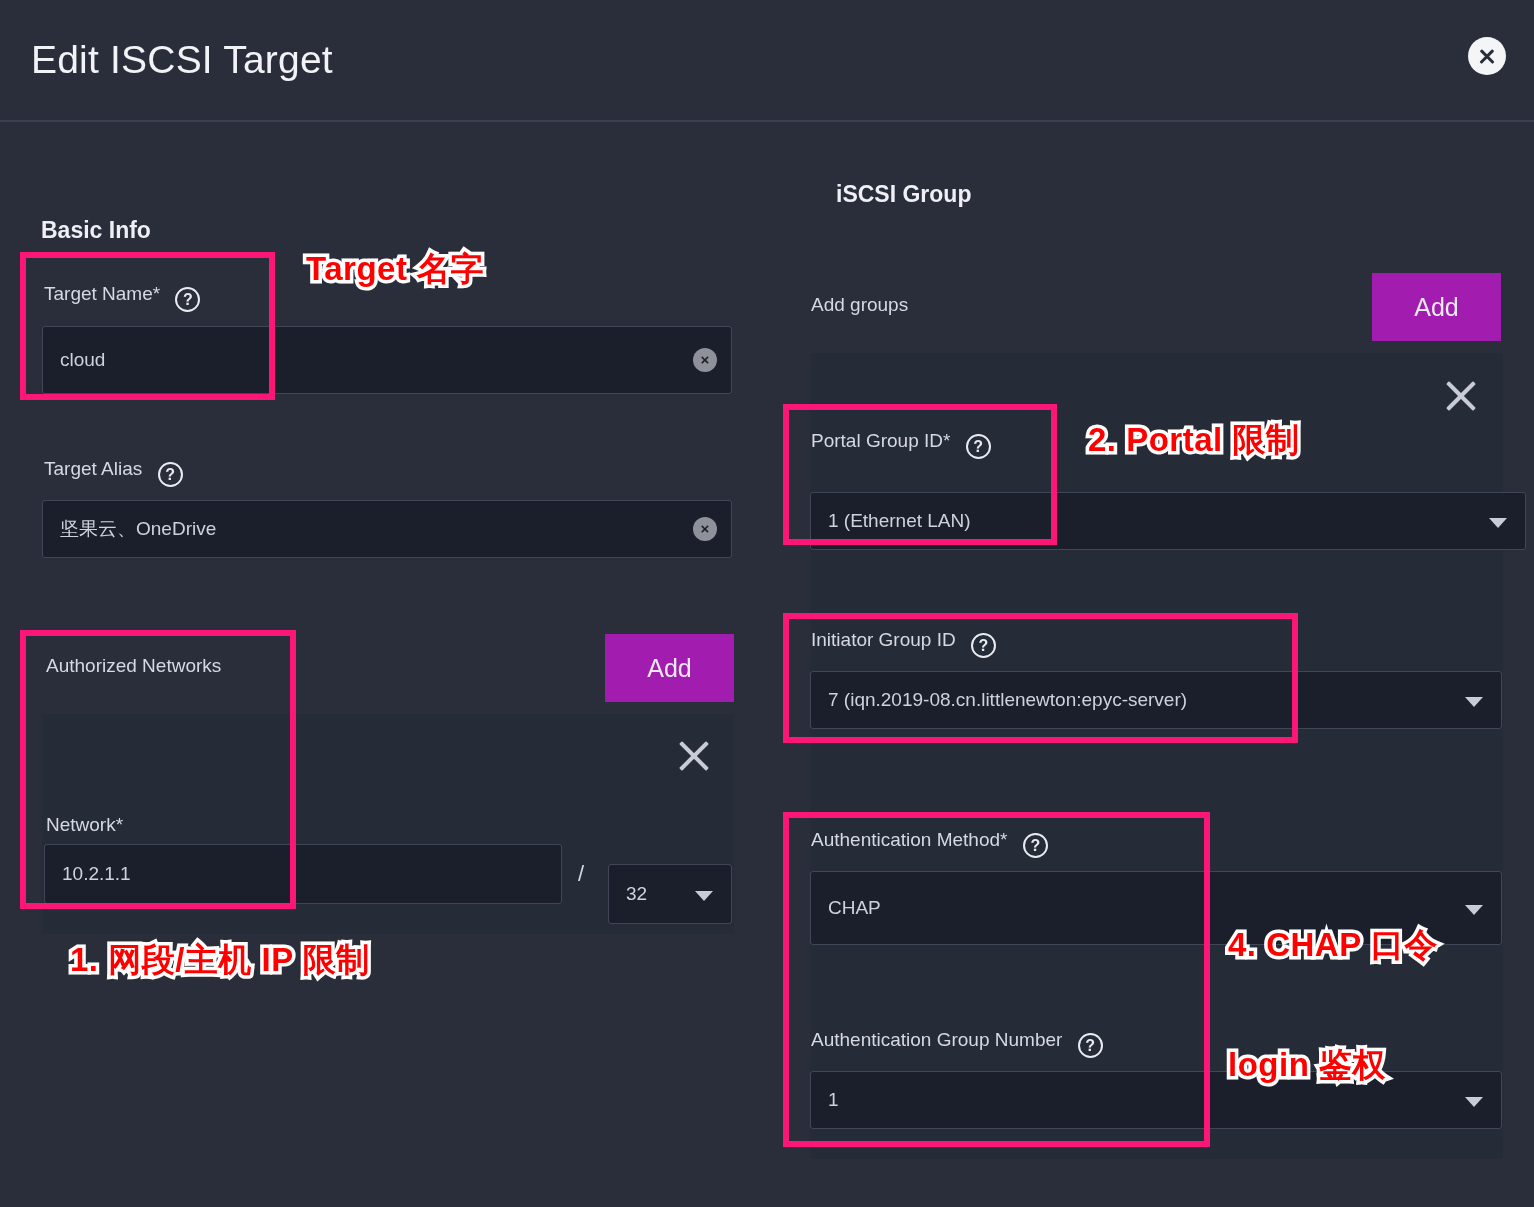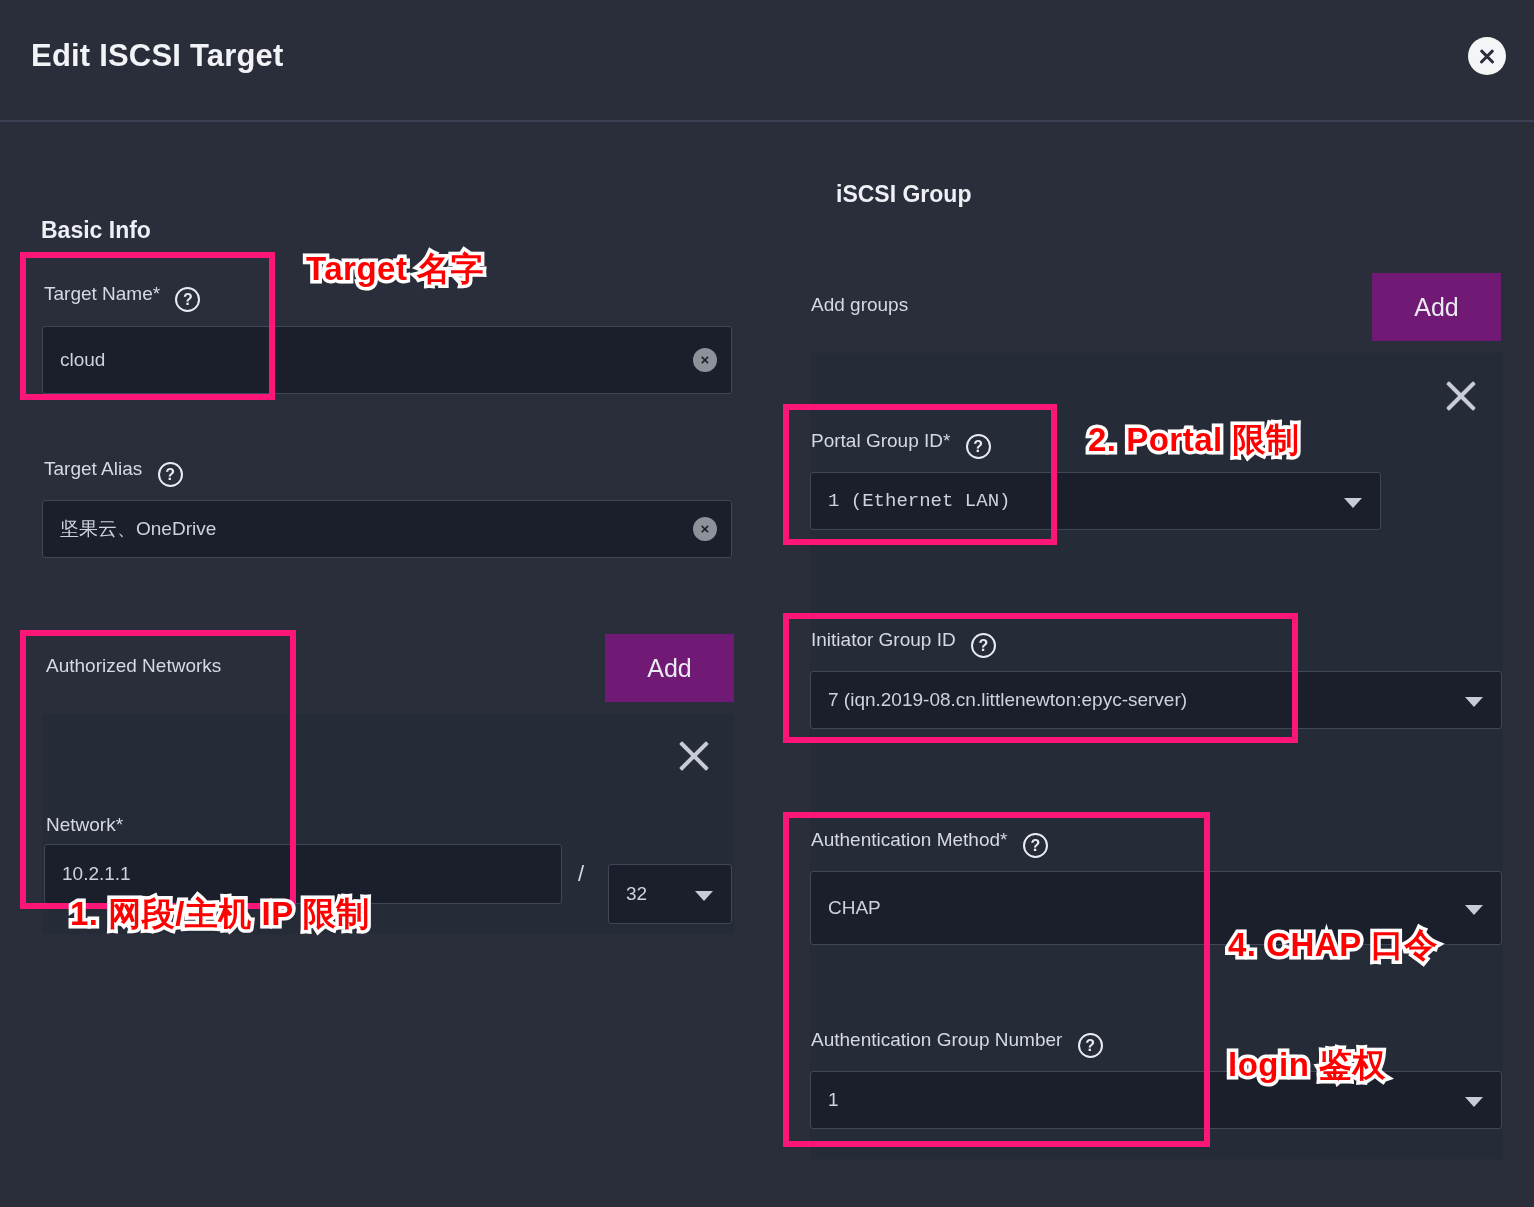--- a/index.html
+++ b/index.html
@@ -22,22 +22,22 @@
   
   .header {
     position: absolute;
     left: 0; top: 0;
     width: 1534px; height: 122px;
     border-bottom: 2px solid #3b4052;
   }
   .dialog-title {
     position: absolute;
     left: 31px; top: 38px;
-    font-size: 31px;
-    font-weight: bold;
+    font-size: 39px;
+    font-weight: normal;
     color: #f2f3f7;
     letter-spacing: 0.2px;
   }
   .close-btn {
     position: absolute;
     left: 1468px; top: 37px;
     width: 38px; height: 38px;
     border-radius: 50%;
     background: #f4f5f7;
     cursor: pointer;
@@ -122,21 +122,21 @@
     width: 0; height: 0;
     border-left: 9px solid transparent;
     border-right: 9px solid transparent;
     border-top: 10px solid #c9ccd6;
     cursor: pointer;
   }
 
   
   .add-btn {
     position: absolute;
-    background: #701a75;
+    background: #a21caf;
     color: #e9ebf1;
     font-size: 25px;
     display: flex;
     align-items: center;
     justify-content: center;
     cursor: pointer;
     border: none;
     font-family: "Liberation Sans", sans-serif;
   }
 
@@ -239,21 +239,21 @@
   <div class="fld-label" style="left:811px; top:294px;">Add groups</div>
   <button class="add-btn" style="left:1372px; top:273px; width:129px; height:68px;">Add</button>
 
   <div class="subpanel" style="left:810px; top:353px; width:693px; height:806px;"></div>
   <div class="remove-x" style="left:1442px; top:377px;"></div>
 
   <div class="fld-label" style="left:811px; top:430px;">
     <span>Portal Group ID</span><span class="req">*</span>
     <span class="help-icon">?</span>
   </div>
-  <div class="input-box sel" style="left:810px; top:472px; width:571px; height:58px;font-family:Liberation Mono, monospace;">
+  <div class="input-box sel" style="left:810px; top:492px; width:716px; height:58px;">
     <span>1 (Ethernet LAN)</span>
     <span class="caret"></span>
   </div>
 
   <div class="fld-label" style="left:811px; top:629px;">
     <span>Initiator Group ID</span>
     <span class="help-icon">?</span>
   </div>
   <div class="input-box sel" style="left:810px; top:671px; width:692px; height:58px;">
     <span>7 (iqn.2019-08.cn.littlenewton:epyc-server)</span>
@@ -278,18 +278,18 @@
     <span class="caret"></span>
   </div>
 
   <div class="hl-box" style="left:20px;  top:252px;  width:255px; height:148px;"></div>
   <div class="hl-box" style="left:20px;  top:630px;  width:276px; height:279px;"></div>
   <div class="hl-box" style="left:783px; top:404px;  width:274px; height:141px;"></div>
   <div class="hl-box" style="left:783px; top:613px;  width:515px; height:130px;"></div>
   <div class="hl-box" style="left:783px; top:812px;  width:427px; height:335px;"></div>
 
   <div class="anno" style="left:306px;  top:247px;">Target 名字</div>
-  <div class="anno" style="left:30px;   top:892px;padding-left:40px;">1. 网段/主机 IP 限制</div>
+  <div class="anno" style="left:30px;   top:938px;padding-left:40px;">1. 网段/主机 IP 限制</div>
   <div class="anno" style="left:1088px; top:418px;">2. Portal 限制</div>
   <div class="anno" style="left:1228px; top:923px;">4. CHAP 口令</div>
   <div class="anno" style="left:1228px; top:1043px;">login 鉴权</div>
 
 </div>
 
 </body></html>

